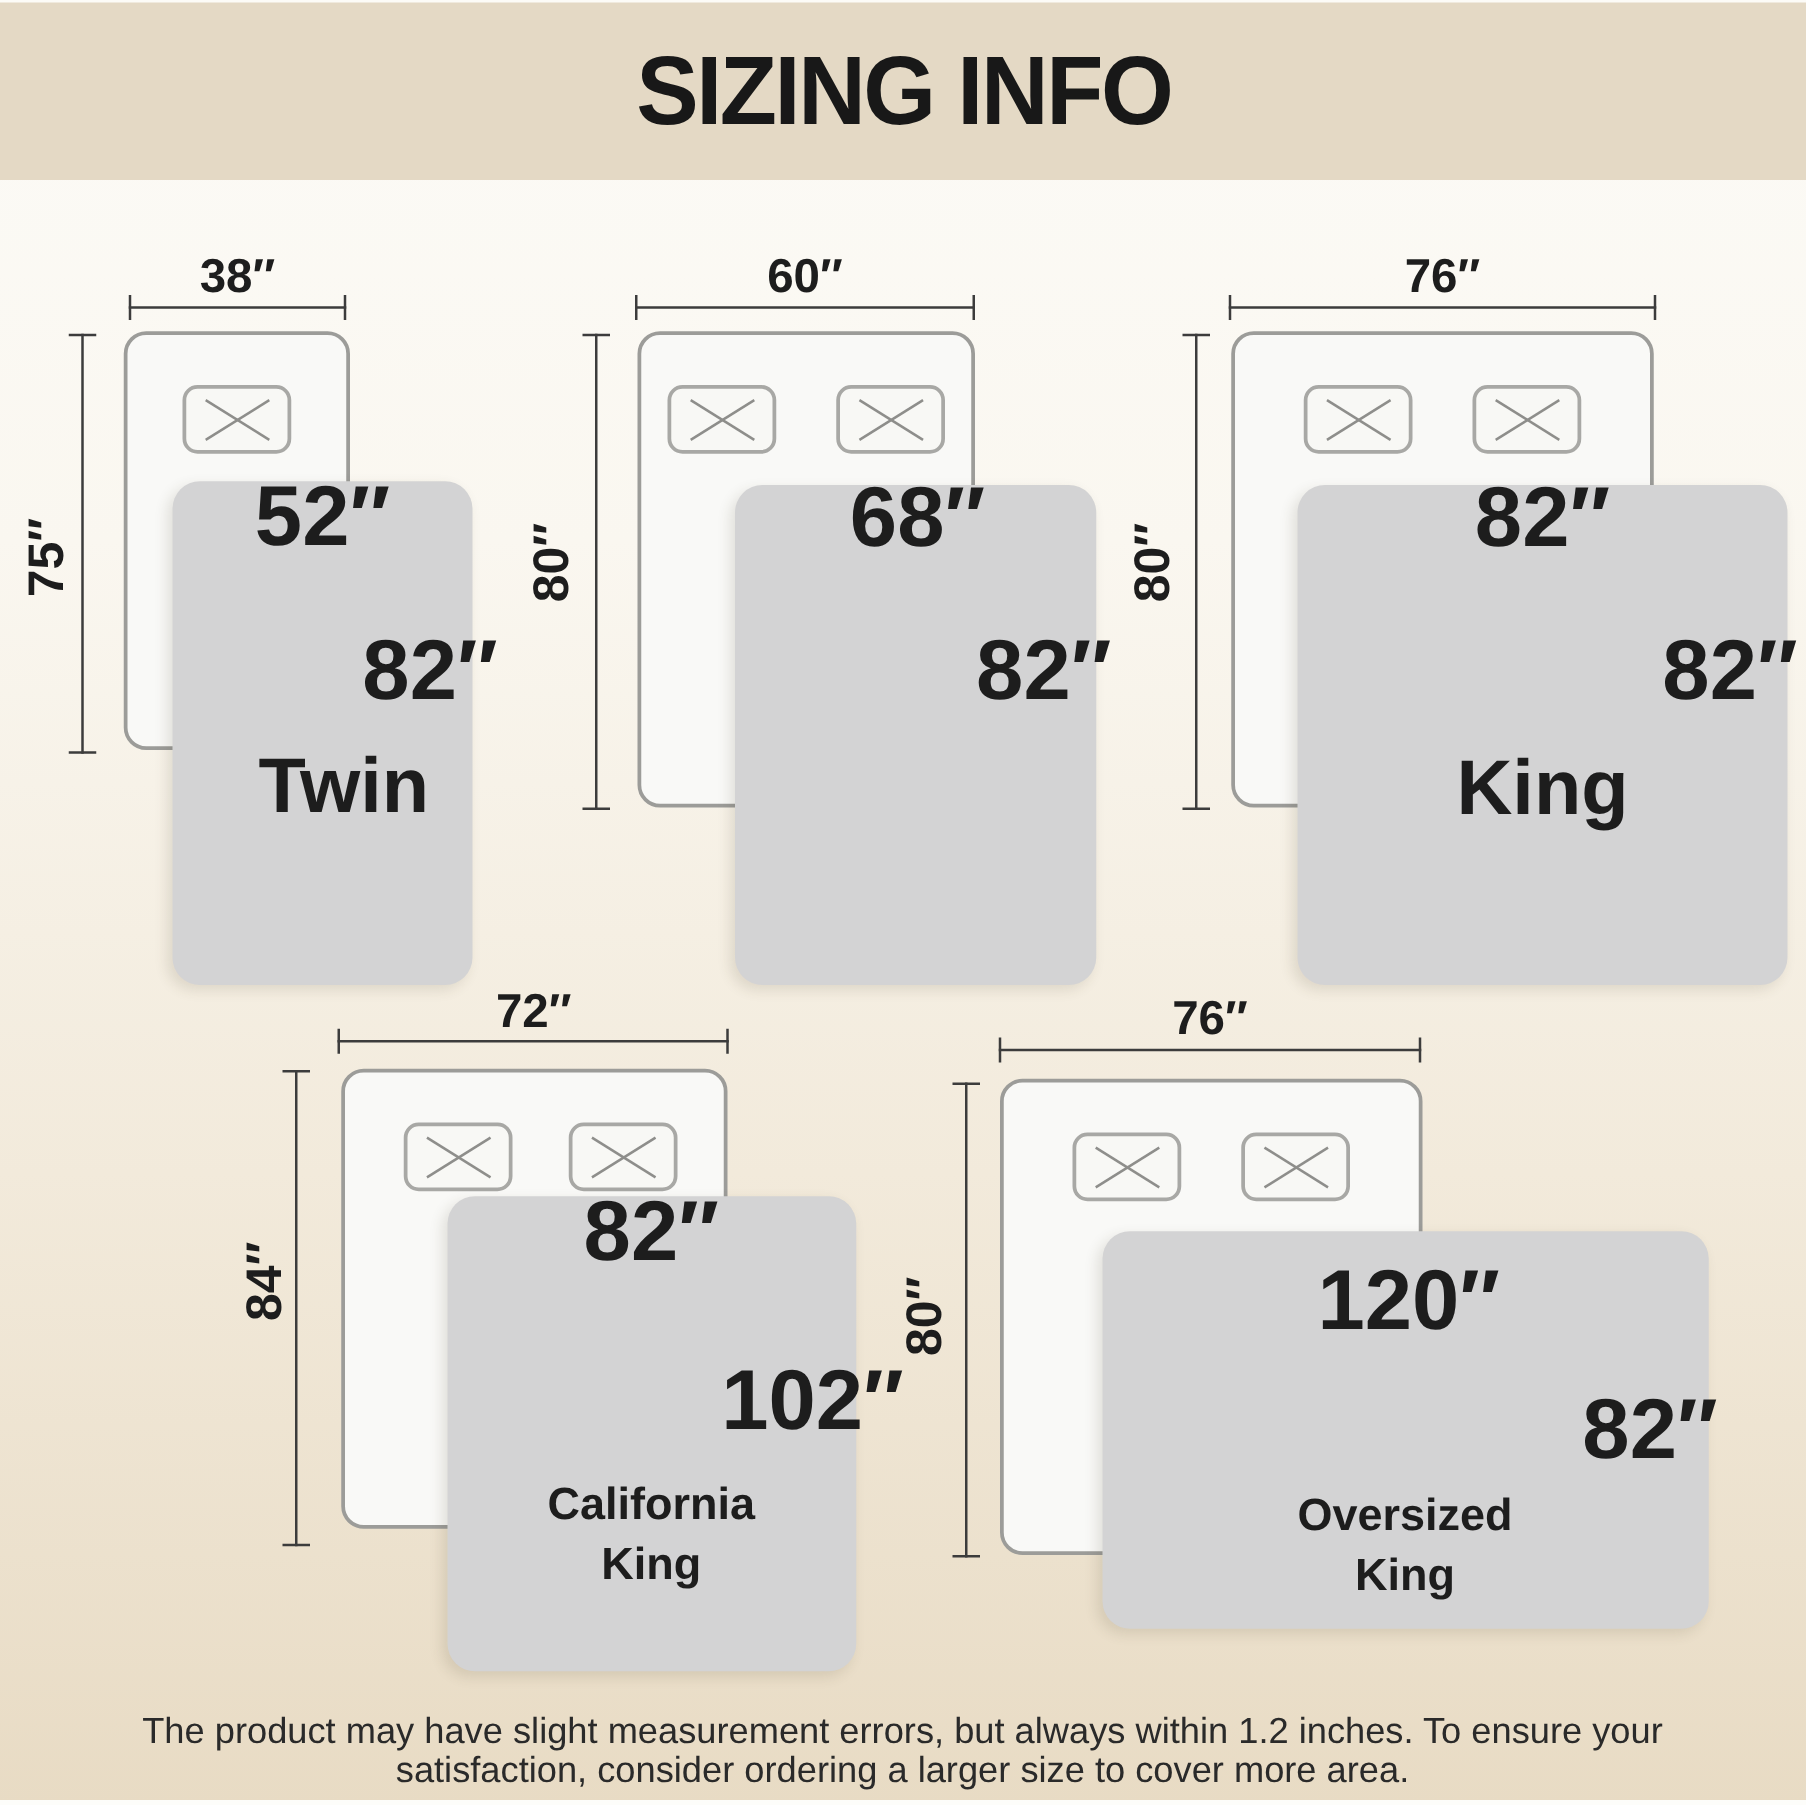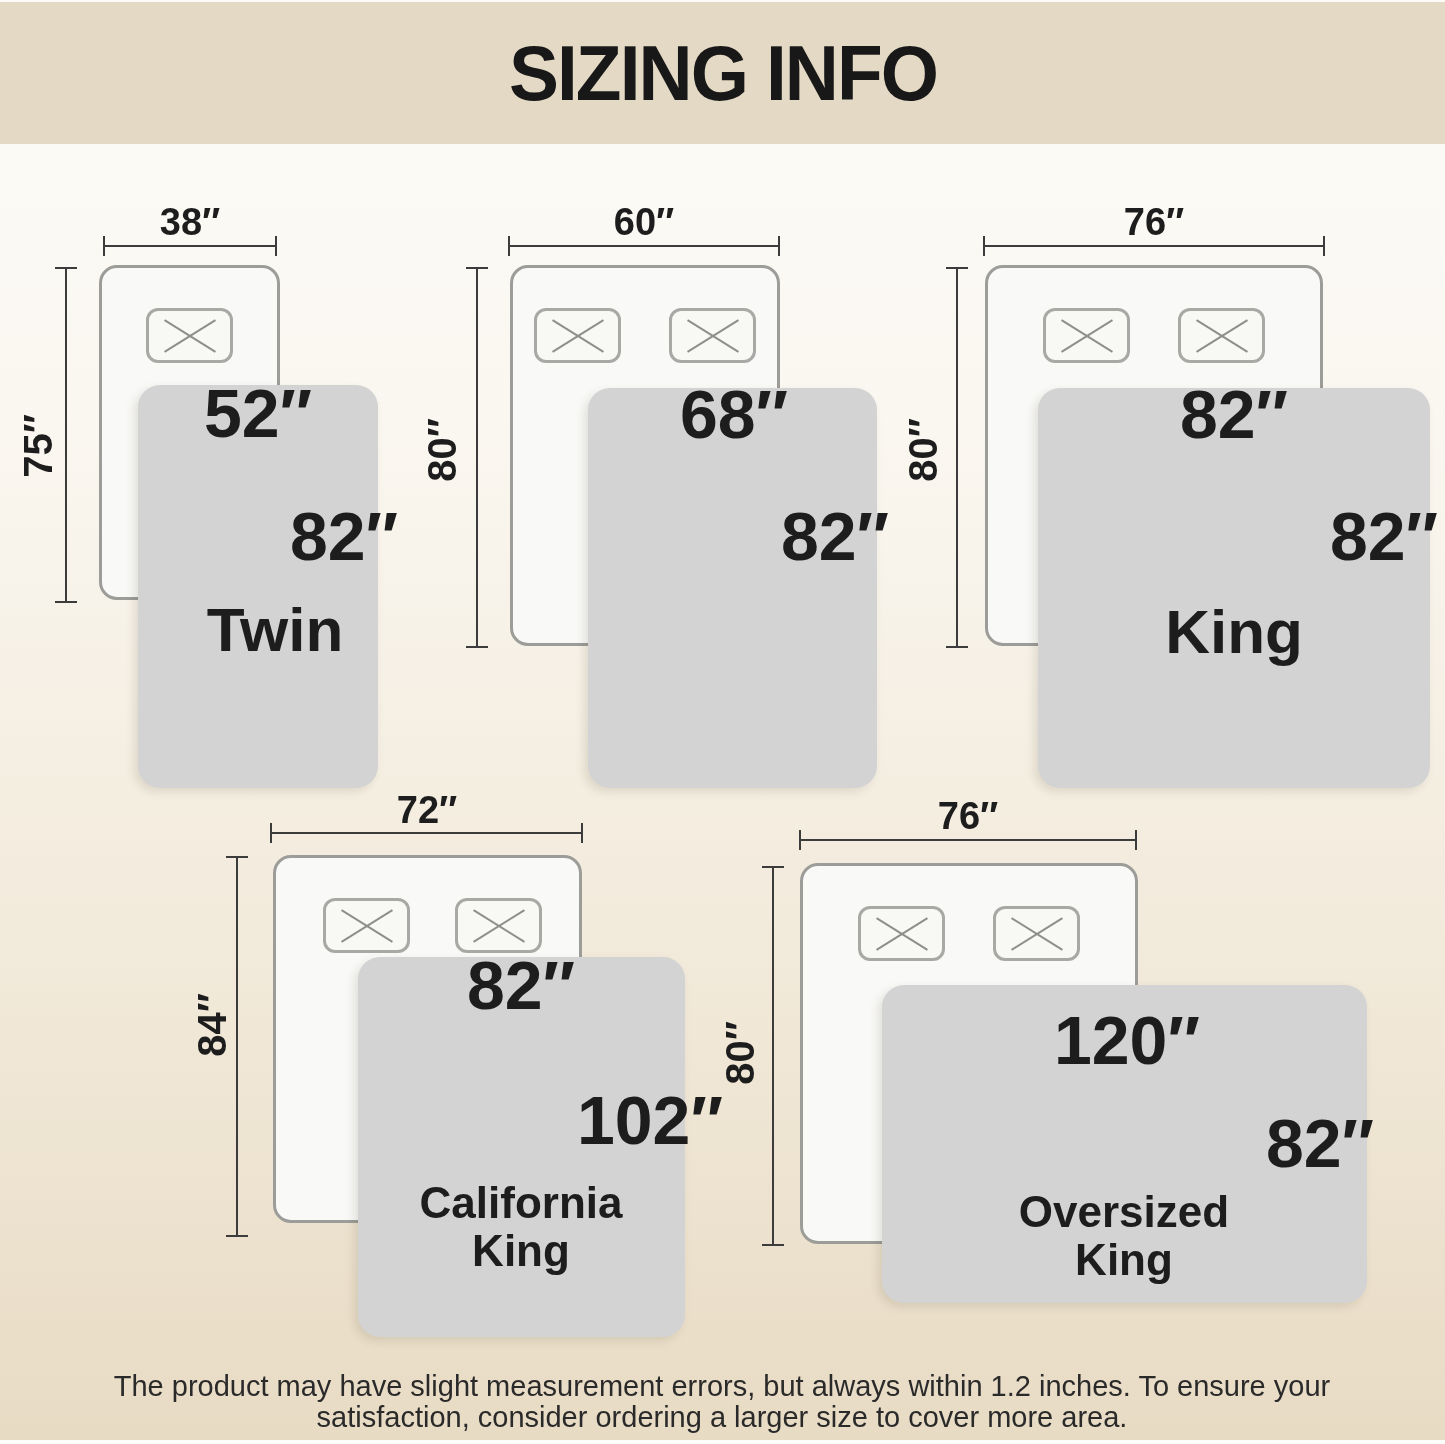--- a/index.html
+++ b/index.html
@@ -16,21 +16,21 @@
   .hdim::before{left:0;} .hdim::after{right:0;}
   .vdim{position:absolute;width:2px;background:#3c3c3c;}
   .vdim::before,.vdim::after{content:"";position:absolute;height:2px;width:22px;background:#3c3c3c;left:-10px;}
   .vdim::before{top:0;} .vdim::after{bottom:0;}
   
   .lbl{position:absolute;transform:translate(-50%,-50%);font-weight:bold;color:#1d1d1d;white-space:nowrap;}
   .bedlbl{font-size:38px;}
   .vlbl{transform:translate(-50%,-50%) rotate(-90deg);font-size:40px;}
   .blk-dim{font-size:68px;}
   .name1{font-size:62px;}
-  .name2{font-size:44px;text-align:center;line-height:48px;}
+  .name2{font-size:36px;text-align:center;line-height:48px;}
   
   .bed{position:absolute;background:#f9f9f7;border:3px solid #9c9c99;border-radius:18px;box-sizing:border-box;}
   .pillow{position:absolute;width:87px;height:55px;background:#f8f8f5;border:3px solid #a8a8a5;
           border-radius:12px;box-sizing:border-box;}
   .px1,.px2{position:absolute;left:50%;top:50%;width:60px;height:2px;background:#8e8e8b;}
   .px1{transform:translate(-50%,-50%) rotate(32deg);}
   .px2{transform:translate(-50%,-50%) rotate(-32deg);}
   .blanket{position:absolute;background:#d3d3d4;border-radius:22px;
            box-shadow:-4px 4px 10px rgba(70,58,35,.13);}
   

